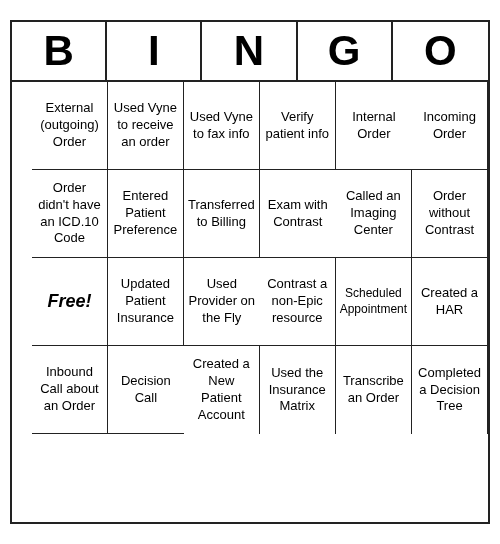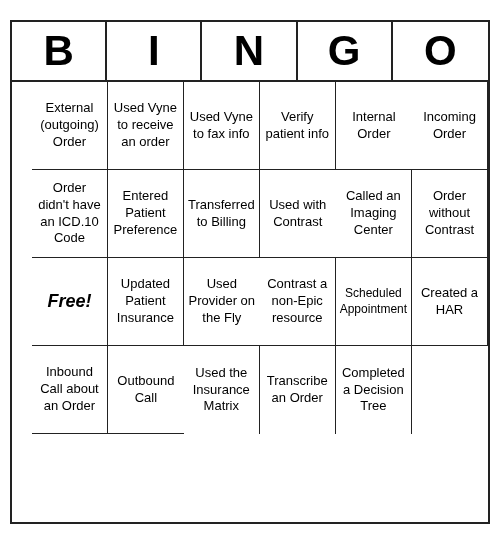--- a/index.html
+++ b/index.html
@@ -79,28 +79,29 @@
   <div class="bingo-grid">
   <div class="bingo-cell">External (outgoing) Order</div>
       <div class="bingo-cell">Used Vyne to receive an order</div>
       <div class="bingo-cell">Used Vyne to fax info</div>
       <div class="bingo-cell">Verify patient info</div>
       <div class="bingo-cell">Internal Order</div>
       <div class="bingo-cell">Incoming Order</div>
       <div class="bingo-cell">Order didn't have an ICD.10 Code</div>
       <div class="bingo-cell">Entered Patient Preference</div>
       <div class="bingo-cell">Transferred to Billing</div>
-      <div class="bingo-cell">Used with Contrast</div>
+      <div class="bingo-cell">Exam with Contrast</div>
       <div class="bingo-cell">Called an Imaging Center</div>
       <div class="bingo-cell">Order without Contrast</div>
       <div class="bingo-cell free">Free!</div>
       <div class="bingo-cell">Updated Patient Insurance</div>
       <div class="bingo-cell">Used Provider on the Fly</div>
       <div class="bingo-cell">Contrast a non-Epic resource</div>
       <div class="bingo-cell small-text">Scheduled Appointment</div>
       <div class="bingo-cell">Created a HAR</div>
       <div class="bingo-cell">Inbound Call about an Order</div>
-      <div class="bingo-cell">Outbound Call</div>
+      <div class="bingo-cell">Decision Call</div>
+      <div class="bingo-cell">Created a New Patient Account</div>
       <div class="bingo-cell">Used the Insurance Matrix</div>
       <div class="bingo-cell">Transcribe an Order</div>
       <div class="bingo-cell">Completed a Decision Tree</div>
     </div>
 </div>
 
 </body></html>

